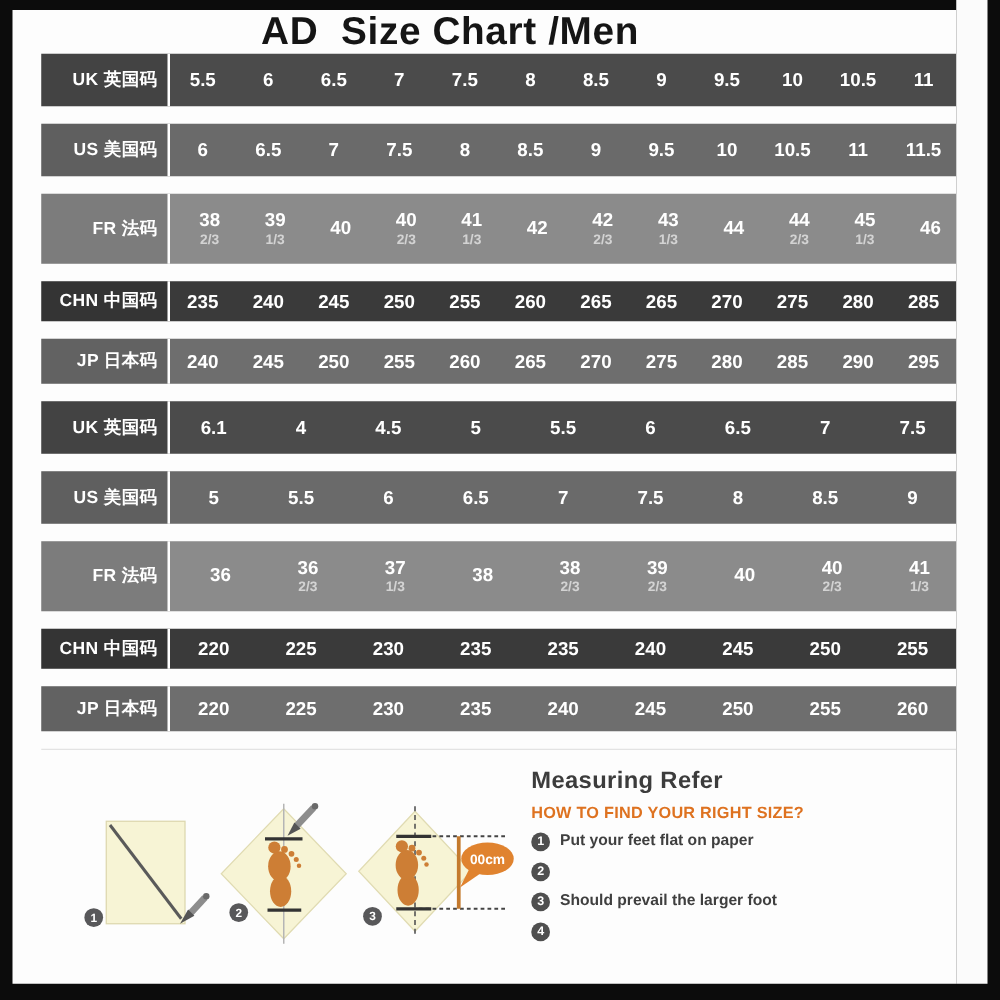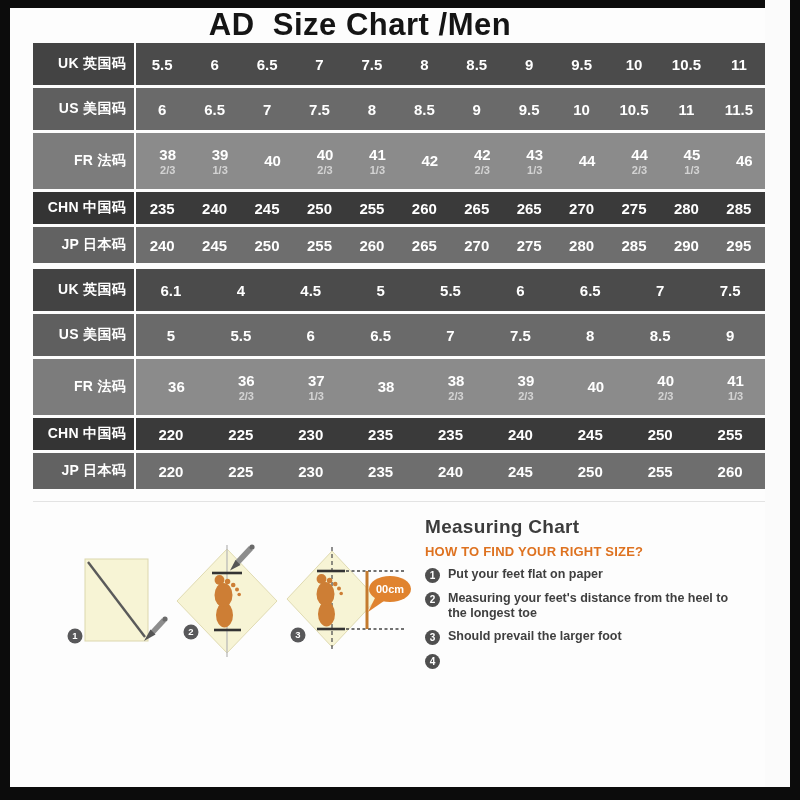--- a/index.html
+++ b/index.html
@@ -17,21 +17,21 @@
     background:#fbfbfb;
   }
   .size-title {
     width:700px; margin:0; text-align:center;
     font-size:31px; line-height:34px; font-weight:bold; color:#151515;
     letter-spacing:0.5px; white-space:pre;
   }
   .title-women { padding-top:0; margin-top:75px; }
   .stable { margin:1px 0 0 23px; width:732px; }
   .stable-women { margin-top:6px; }
-  .srow { display:flex; margin-bottom:3px; }
+  .srow { display:flex; margin-bottom:14px; }
   .slabel {
     width:93px; padding-right:8px; flex:0 0 93px; box-sizing:content-box;
     border-right:2px solid #fff;
     display:flex; align-items:center; justify-content:flex-end;
     color:#fff; font-weight:bold; font-size:14px;
     background:rgba(0,0,0,0.10); letter-spacing:0.3px;
   }
   .scell {
     flex:1; display:flex; flex-direction:column; align-items:center; justify-content:center;
     color:#fff; font-weight:bold; font-size:15px;
@@ -329,30 +329,29 @@
           <text x="325" y="56" text-anchor="middle" font-size="11" font-weight="bold" fill="#ffffff">00cm</text>
         </g>
         <g>
           <circle cx="233" cy="98" r="7.5" fill="#58585a"></circle>
           <text x="233" y="101.4" text-anchor="middle" font-size="9.5" font-weight="bold" fill="#ffffff">3</text>
         </g>
       </g>
     </svg>
 
     <div class="tips">
-      <div class="tips-title">Measuring Chart</div>
+      <div class="tips-title">Measuring Refer</div>
       <div class="tips-sub">HOW TO FIND YOUR RIGHT SIZE?</div>
 
       <div class="step">
         <div class="step-badge">1</div>
         <div class="step-text">Put your feet flat on paper</div>
       </div>
       <div class="step">
         <div class="step-badge">2</div>
-        <div class="step-text wrap">Measuring your feet's distance from the heel to the longest toe</div>
       </div>
       <div class="step">
         <div class="step-badge">3</div>
         <div class="step-text">Should prevail the larger foot</div>
       </div>
       <div class="step">
         <div class="step-badge">4</div>
       </div>
 
     </div>

